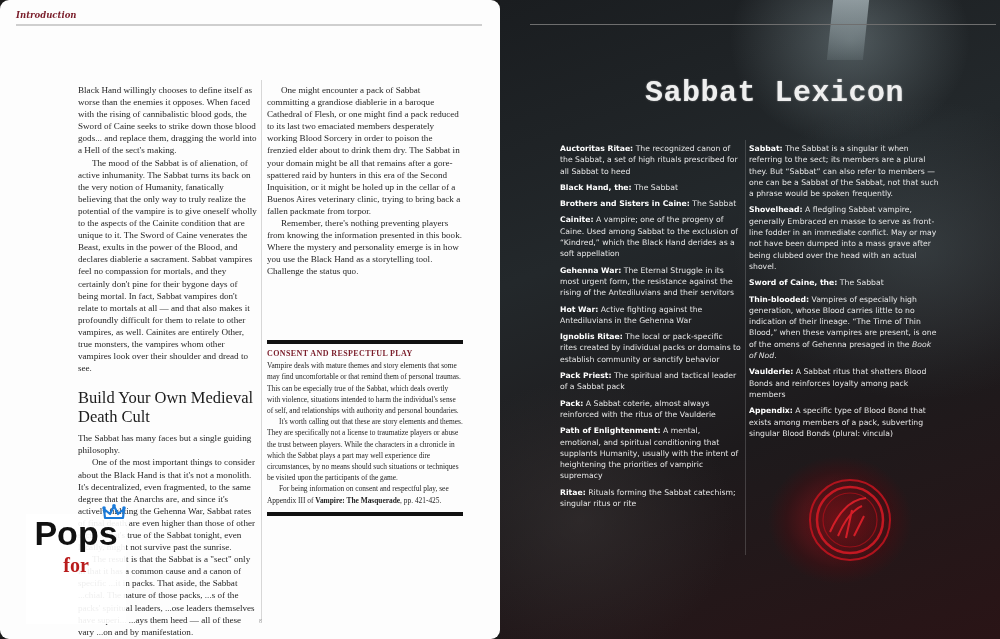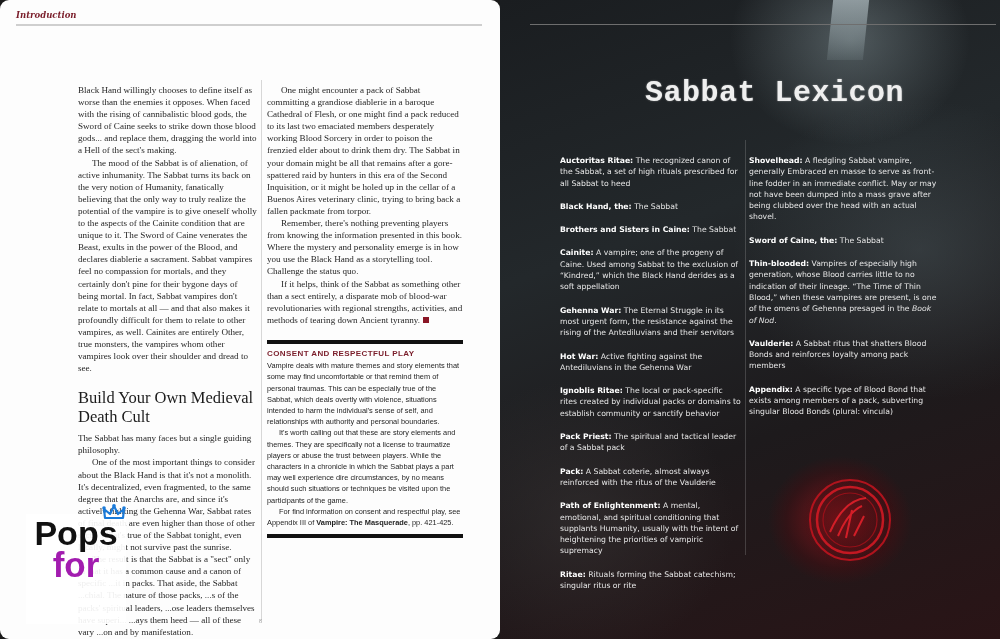--- a/index.html
+++ b/index.html
@@ -28,21 +28,21 @@
   .col-divider {
     position: absolute; left: 261px; top: 80px; width: 1px; height: 540px; background: #d7d7d7;
   }
   .section-heading {
     font-family: "Liberation Serif", serif; font-size: 16.5px; line-height: 19px;
     color: #1c1c1c; margin: 14px 0 6px 0; font-weight: normal;
   }
 
   .sidebar-box {
     position: absolute; left: 267px; top: 340px; width: 196px;
-    font-family: Liberation Sans, sans-serif; font-size: 7.4px; line-height: 11.2px; color: #1e1e1e;
+    font-family: Liberation Serif, serif; font-size: 7.4px; line-height: 11.2px; color: #1e1e1e;
   }
   .box-rule { height: 4px; background: #111; width: 100%; }
   .box-title {
     color: #7a1d2a; font-weight: bold; font-size: 8px; letter-spacing: 0.4px;
     margin: 4px 0 1px 0;
   }
   .sidebar-box p { margin: 0; }
   .sidebar-box p.indent { text-indent: 12px; }
   .sidebar-box .box-rule.bottom { margin-top: 6px; }
   .end-mark { display: inline-block; width: 6px; height: 6px; background: #8a1626; margin-left: 3px; vertical-align: baseline; }
@@ -51,21 +51,21 @@
     position: absolute; left: 259px; top: 618px; font-size: 6px; color: #999;
   }
 
   
   .watermark {
     position: absolute; left: 26px; top: 514px; width: 100px; height: 110px;
     background: rgba(255,255,255,0.92);
     font-family: "Liberation Sans", sans-serif; font-weight: bold; text-align: center;
   }
   .wm-line1 { font-size: 34px; line-height: 34px; color: #111; margin-top: 2px; }
-  .wm-line2 { font-size: 35px; line-height: 30px; color: #a21caf; }
+  .wm-line2 { font-size: 20px; line-height: 30px; color: #b91c1c; font-family: Liberation Serif, serif; }
   .wm-line3 { font-size: 34px; line-height: 36px; color: #111; }
   .wm-crown { position: absolute; left: 76px; top: -10px; width: 24px; height: 18px; }
 
   
   .right-page {
     position: absolute; left: 500px; top: 0; width: 500px; height: 639px; overflow: hidden;
     background:
       radial-gradient(ellipse 90px 80px at 340px 520px, rgba(200,20,30,0.55), rgba(80,10,15,0.35) 60%, transparent 80%),
       radial-gradient(ellipse 160px 140px at 350px 40px, rgba(170,190,195,0.35), transparent 75%),
       radial-gradient(ellipse 220px 200px at 80px 520px, rgba(60,55,55,0.5), transparent 70%),
@@ -85,21 +85,21 @@
     font-family: "Liberation Mono", monospace; font-weight: bold; font-size: 30px;
     color: #efefef; letter-spacing: 0.5px; text-shadow: 0 0 2px rgba(255,255,255,0.4); margin-left: 37px;
   }
   .lex-col {
     position: absolute; font-family: "DejaVu Sans", sans-serif; font-size: 7.7px; line-height: 11.3px;
     color: #e6e6e6;
   }
   .lex-col-a { left: 60px; top: 143px; width: 182px; }
   .lex-col-b { left: 249px; top: 143px; width: 190px; }
   .lex-divider { position: absolute; left: 245px; top: 140px; width: 1px; height: 415px; background: rgba(180,180,180,0.25); }
-  .entry { margin-bottom: 5px; margin-top: 12px; }
+  .entry { margin-bottom: 5px; }
   .term { font-weight: bold; color: #ffffff; }
   .def-italic { font-style: italic; }
 
   .sigil {
     position: absolute; left: 300px; top: 470px; width: 100px; height: 100px;
   }
 </style>
 </head>
 <body>
 
@@ -114,29 +114,28 @@
     <p>The Sabbat has many faces but a single guiding philosophy.</p>
     <p class="indent">One of the most important things to consider about the Black Hand is that it's not a monolith. It's decentralized, even fragmented, to the same degree that the Anarchs are, and since it's actively fighting the Gehenna War, Sabbat rates of final death are even higher than those of other sects. What's true of the Sabbat tonight, even locally, might not survive past the sunrise.</p>
     <p class="indent">The result is that the Sabbat is a "sect" only in that it has a common cause and a canon of specific ...it in packs. That aside, the Sabbat ...chial. The nature of those packs, ...s of the packs' spiritual leaders, ...ose leaders themselves have superi... ...ays them heed — all of these vary ...on and by manifestation.</p>
   </div>
 
   <div class="col-divider"></div>
 
   <div class="col col-b">
     <p class="indent">One might encounter a pack of Sabbat committing a grandiose diablerie in a baroque Cathedral of Flesh, or one might find a pack reduced to its last two emaciated members desperately working Blood Sorcery in order to poison the frenzied elder about to drink them dry. The Sabbat in your domain might be all that remains after a gore-spattered raid by hunters in this era of the Second Inquisition, or it might be holed up in the cellar of a Buenos Aires veterinary clinic, trying to bring back a fallen packmate from torpor.</p>
     <p class="indent">Remember, there's nothing preventing players from knowing the information presented in this book. Where the mystery and personality emerge is in how you use the Black Hand as a storytelling tool. Challenge the status quo.</p>
-    <p class="indent"><span>If it helps, think of the Sabbat as something other than a sect entirely, a disparate mob of blood-war revolutionaries with regional strengths, activities, and methods of tearing down Ancient tyranny.</span><span class="end-mark"></span></p>
   </div>
 
   <div class="sidebar-box">
     <div class="box-rule"></div>
     <div class="box-title">CONSENT AND RESPECTFUL PLAY</div>
     <p>Vampire deals with mature themes and story elements that some may find uncomfortable or that remind them of personal traumas. This can be especially true of the Sabbat, which deals overtly with violence, situations intended to harm the individual's sense of self, and relationships with authority and personal boundaries.</p>
     <p class="indent">It's worth calling out that these are story elements and themes. They are specifically not a license to traumatize players or abuse the trust between players. While the characters in a chronicle in which the Sabbat plays a part may well experience dire circumstances, by no means should such situations or techniques be visited upon the participants of the game.</p>
-    <p class="indent"><span>For find information on consent and respectful play, see Appendix III of </span><b>Vampire: The Masquerade</b><span>, pp. 421-425.</span></p>
+    <p class="indent"><span>For being information on consent and respectful play, see Appendix III of </span><b>Vampire: The Masquerade</b><span>, pp. 421-425.</span></p>
     <div class="box-rule bottom"></div>
   </div>
 
   <div class="page-number">8</div>
 
   <div class="watermark">
     <svg class="wm-crown" viewBox="0 0 24 18">
       <path d="M3 14 L2 5 L8 10 L12 2 L16 10 L22 5 L21 14 Z" fill="none" stroke="#1a7ad9" stroke-width="2.2" stroke-linejoin="round"></path>
       <circle cx="2" cy="4" r="1.8" fill="#1a7ad9"></circle>
         <circle cx="12" cy="1.8" r="1.8" fill="#1a7ad9"></circle>
@@ -162,20 +161,21 @@
     <div class="entry"><span class="term">Gehenna War:</span> <span>The Eternal Struggle in its most urgent form, the resistance against the rising of the Antediluvians and their servitors</span></div>
     <div class="entry"><span class="term">Hot War:</span> <span>Active fighting against the Antediluvians in the Gehenna War</span></div>
     <div class="entry"><span class="term">Ignoblis Ritae:</span> <span>The local or pack-specific rites created by individual packs or domains to establish community or sanctify behavior</span></div>
     <div class="entry"><span class="term">Pack Priest:</span> <span>The spiritual and tactical leader of a Sabbat pack</span></div>
     <div class="entry"><span class="term">Pack:</span> <span>A Sabbat coterie, almost always reinforced with the ritus of the Vaulderie</span></div>
     <div class="entry"><span class="term">Path of Enlightenment:</span> <span>A mental, emotional, and spiritual conditioning that supplants Humanity, usually with the intent of heightening the priorities of vampiric supremacy</span></div>
     <div class="entry"><span class="term">Ritae:</span> <span>Rituals forming the Sabbat catechism; singular ritus or rite</span></div>
   </div>
 
   <div class="lex-col lex-col-b">
+    <div class="entry"><span class="term">Sabbat:</span> <span>The Sabbat is a singular it when referring to the sect; its members are a plural they. But “Sabbat” can also refer to members — one can be a Sabbat of the Sabbat, not that such a phrase would be spoken frequently.</span></div>
     <div class="entry"><span class="term">Shovelhead:</span> <span>A fledgling Sabbat vampire, generally Embraced en masse to serve as front-line fodder in an immediate conflict. May or may not have been dumped into a mass grave after being clubbed over the head with an actual shovel.</span></div>
     <div class="entry"><span class="term">Sword of Caine, the:</span> <span>The Sabbat</span></div>
     <div class="entry"><span class="term">Thin-blooded:</span> <span>Vampires of especially high generation, whose Blood carries little to no indication of their lineage. “The Time of Thin Blood,” when these vampires are present, is one of the omens of Gehenna presaged in the </span><span class="def-italic">Book of Nod</span><span>.</span></div>
     <div class="entry"><span class="term">Vaulderie:</span> <span>A Sabbat ritus that shatters Blood Bonds and reinforces loyalty among pack members</span></div>
     <div class="entry"><span class="term">Appendix:</span> <span>A specific type of Blood Bond that exists among members of a pack, subverting singular Blood Bonds (plural: vincula)</span></div>
   </div>
 
   <svg class="sigil" viewBox="0 0 100 100">
     <defs>
       <radialGradient id="sg" cx="50%" cy="50%" r="50%">

